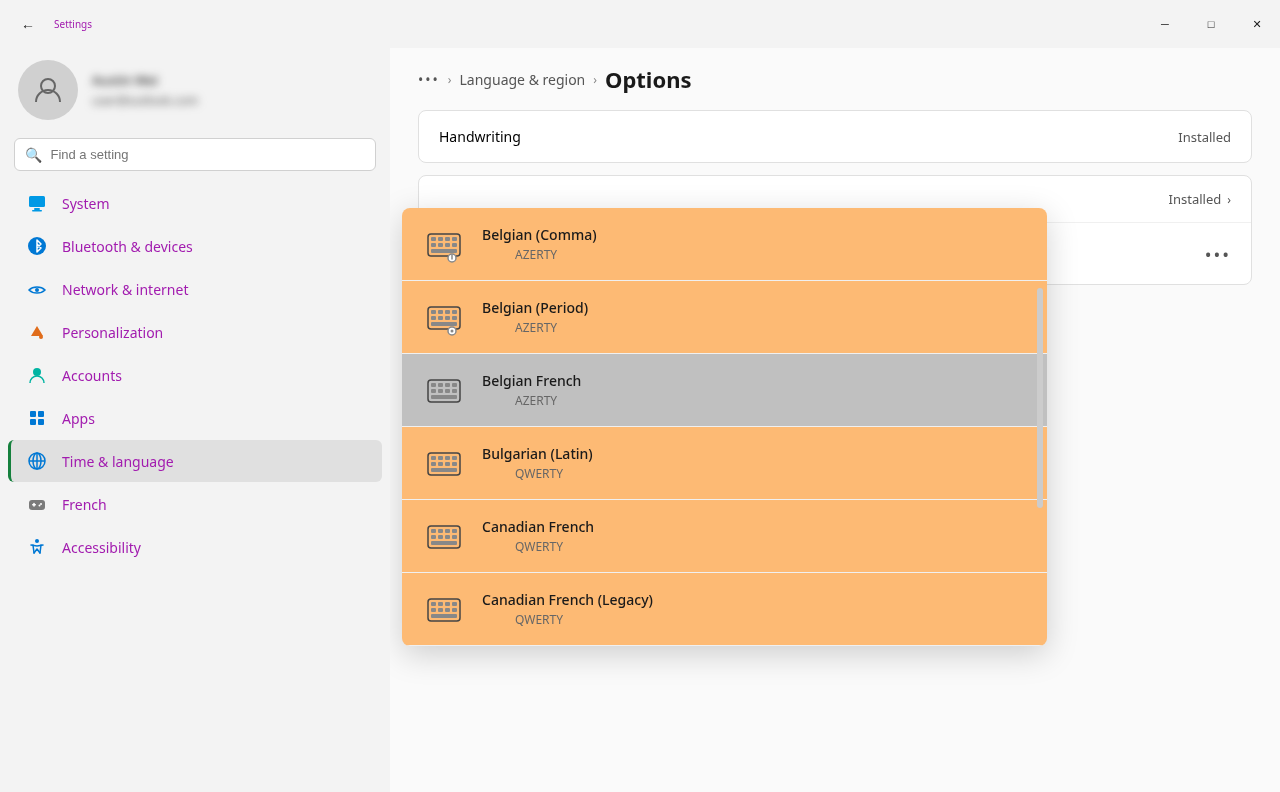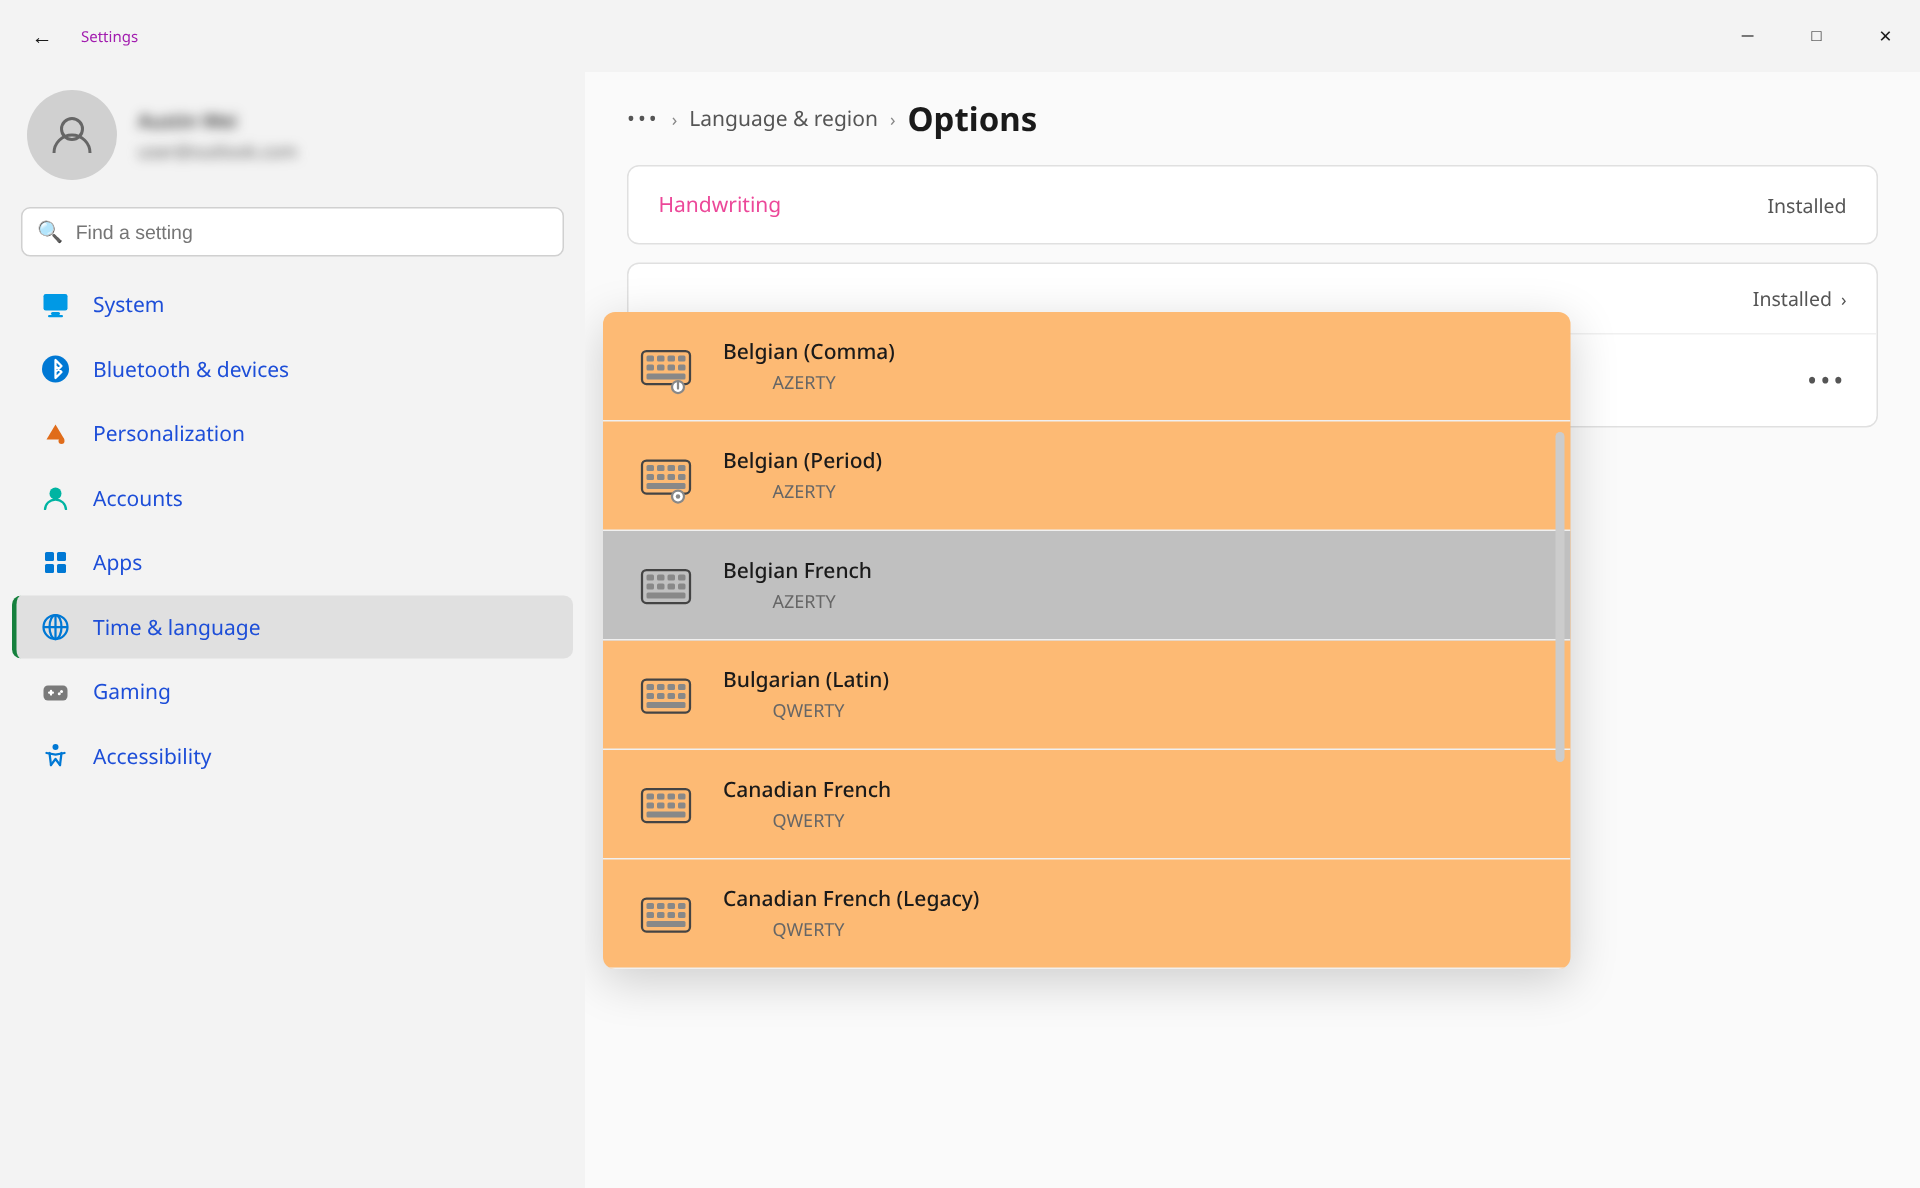--- a/index.html
+++ b/index.html
@@ -149,21 +149,21 @@
     
     .nav-item {
       display: flex;
       align-items: center;
       gap: 14px;
       padding: 10px 18px;
       cursor: pointer;
       border-radius: 6px;
       margin: 1px 8px;
       font-size: 14px;
-      color: #1d4ed8;
+      color: #a21caf;
     }
     .nav-item.active {
       background: #e0e0e0;
       border-left: 3px solid #15803d;
       padding-left: 15px;
     }
     .nav-icon {
       width: 22px;
       height: 22px;
       display: flex;
@@ -203,21 +203,21 @@
       border-radius: 8px;
       padding: 16px 20px;
       display: flex;
       align-items: center;
       justify-content: space-between;
       margin-bottom: 12px;
       border: 1px solid #e0e0e0;
     }
     .handwriting-label {
       font-size: 14px;
-      color: #ec4899;
+      color: #000000;
       text-align: center;
     }
     .installed-badge {
       font-size: 13px;
       color: #555;
     }
 
     .keyboard-section {
       background: white;
       border-radius: 8px;
@@ -368,20 +368,29 @@
           <svg width="20" height="20" viewBox="0 0 20 20" fill="none">
             <circle cx="10" cy="10" r="9" fill="#0078d4"></circle>
             <path d="M10 4v12M10 4l4 4-4 4M10 16l4-4-4-4" stroke="white" stroke-width="1.5" stroke-linecap="round" stroke-linejoin="round"></path>
           </svg>
         </div>
         <span>Bluetooth &amp; devices</span>
       </div>
       <div class="nav-item">
         <div class="nav-icon">
           <svg width="20" height="20" viewBox="0 0 20 20" fill="none">
+            <path d="M10 14c-5 0-8-3-8-3s3-3 8-3 8 3 8 3-3 3-8 3z" stroke="#0078d4" stroke-width="1.5"></path>
+            <circle cx="10" cy="11" r="2" fill="#0078d4"></circle>
+          </svg>
+        </div>
+        <span>Network &amp; internet</span>
+      </div>
+      <div class="nav-item">
+        <div class="nav-icon">
+          <svg width="20" height="20" viewBox="0 0 20 20" fill="none">
             <path d="M4 14L10 4l6 10H4z" fill="#e06c1a"></path>
             <circle cx="14" cy="15" r="2" fill="#e06c1a"></circle>
           </svg>
         </div>
         <span>Personalization</span>
       </div>
       <div class="nav-item">
         <div class="nav-icon">
           <svg width="20" height="20" viewBox="0 0 20 20" fill="none">
             <circle cx="10" cy="7" r="4" fill="#00b4a2"></circle>
@@ -415,21 +424,21 @@
       <div class="nav-item">
         <div class="nav-icon">
           <svg width="20" height="20" viewBox="0 0 20 20" fill="none">
             <rect x="2" y="6" width="16" height="10" rx="3" fill="#7a7a7a"></rect>
             <rect x="5" y="10" width="4" height="1.5" rx="0.75" fill="white"></rect>
             <rect x="6.25" y="8.75" width="1.5" height="4" rx="0.75" fill="white"></rect>
             <circle cx="14" cy="10" r="1" fill="white"></circle>
             <circle cx="12.5" cy="11.5" r="1" fill="white"></circle>
           </svg>
         </div>
-        <span>Gaming</span>
+        <span>French</span>
       </div>
       <div class="nav-item">
         <div class="nav-icon">
           <svg width="20" height="20" viewBox="0 0 20 20" fill="none">
             <circle cx="10" cy="4" r="2" fill="#0078d4"></circle>
             <path d="M4 8l6 1 6-1" stroke="#0078d4" stroke-width="1.5" stroke-linecap="round"></path>
             <path d="M6 8l1 8M14 8l-1 8" stroke="#0078d4" stroke-width="1.5" stroke-linecap="round"></path>
             <path d="M7 16l3-4 3 4" stroke="#0078d4" stroke-width="1.5" stroke-linecap="round" stroke-linejoin="round"></path>
           </svg>
         </div>

